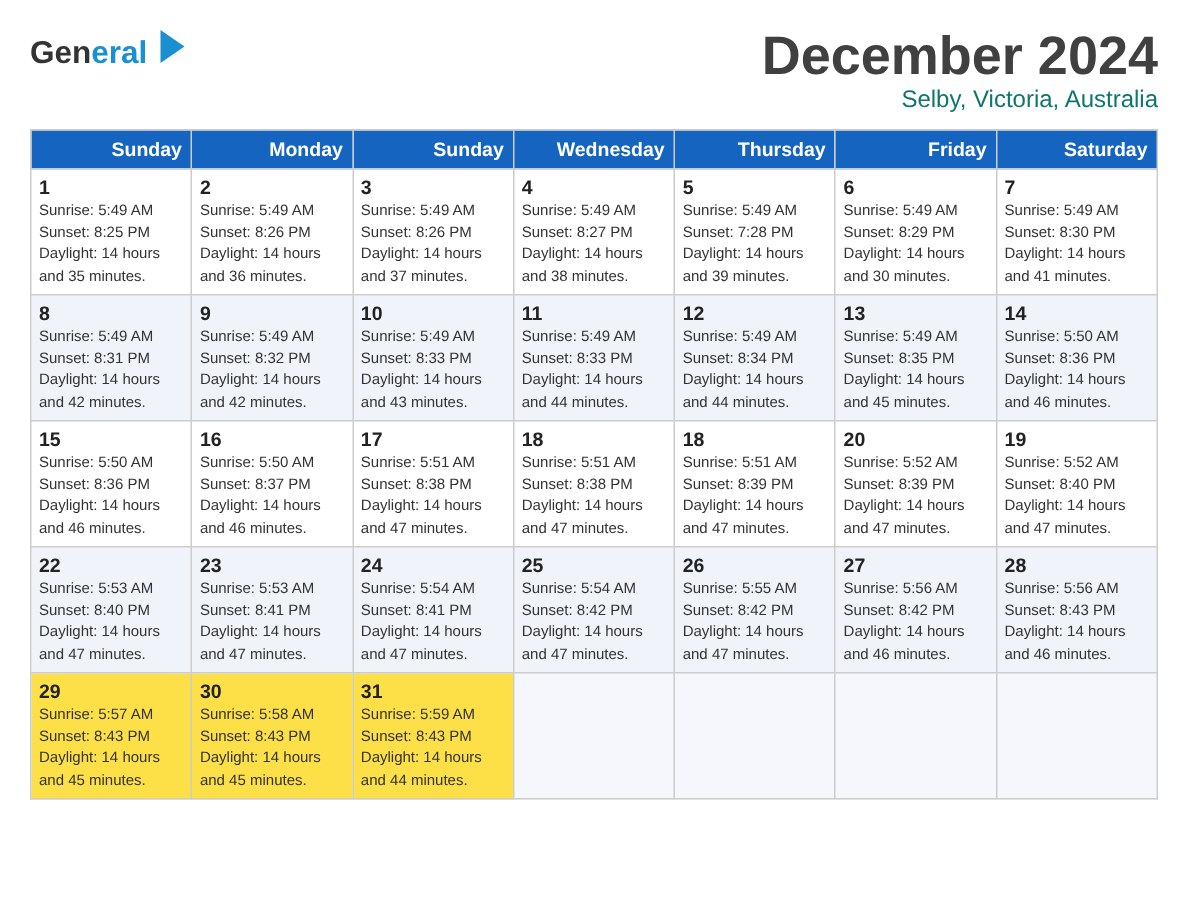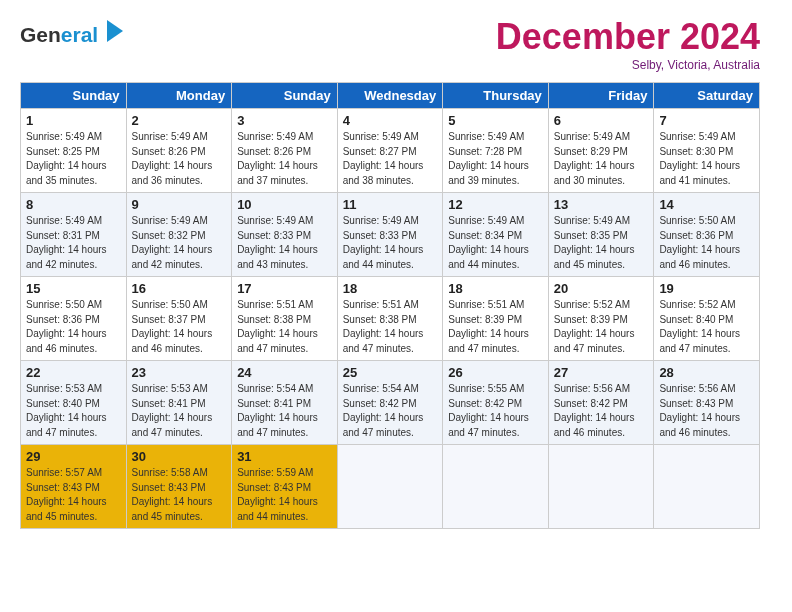--- a/index.html
+++ b/index.html
@@ -6,40 +6,40 @@
     body {
       font-family: Arial, sans-serif;
       background: #fff;
       width: 792px;
       height: 612px;
       overflow: hidden;
     }
     .page {
       width: 792px;
       min-height: 612px;
-      padding: 16px 32px 10px 20px;
+      padding: 16px 20px 10px 20px;
       background: #fff;
     }
     .header {
       display: flex;
       justify-content: space-between;
       align-items: flex-start;
       margin-bottom: 10px;
     }
     .title-block {
       text-align: right;
     }
     .title-block h1 {
       font-size: 36px;
       font-weight: bold;
-      color: #be185d;
+      color: #404040;
     }
     .title-block h2 {
-      font-size: 12px;
-      color: #701a75;
+      font-size: 16px;
+      color: #0f766e;
       font-weight: normal;
     }
     .calendar {
       width: 100%;
       border-collapse: collapse;
       font-size: 10.5px;
     }
     .calendar th {
       background: #1565c0;
       color: #fff;
@@ -54,21 +54,21 @@
       vertical-align: top;
       padding: 4px 5px;
       width: calc(100% / 7);
       height: 78px;
       background: #fff;
     }
     .calendar tr:nth-child(even) td {
       background: #f0f4fa;
     }
     .calendar tr.last-row td {
-      background: #eab308;
+      background: #fde047;
     }
     .day-num {
       font-size: 13px;
       font-weight: bold;
       color: #222;
       display: block;
       margin-bottom: 2px;
     }
     .day-info {
       font-size: 10px;

